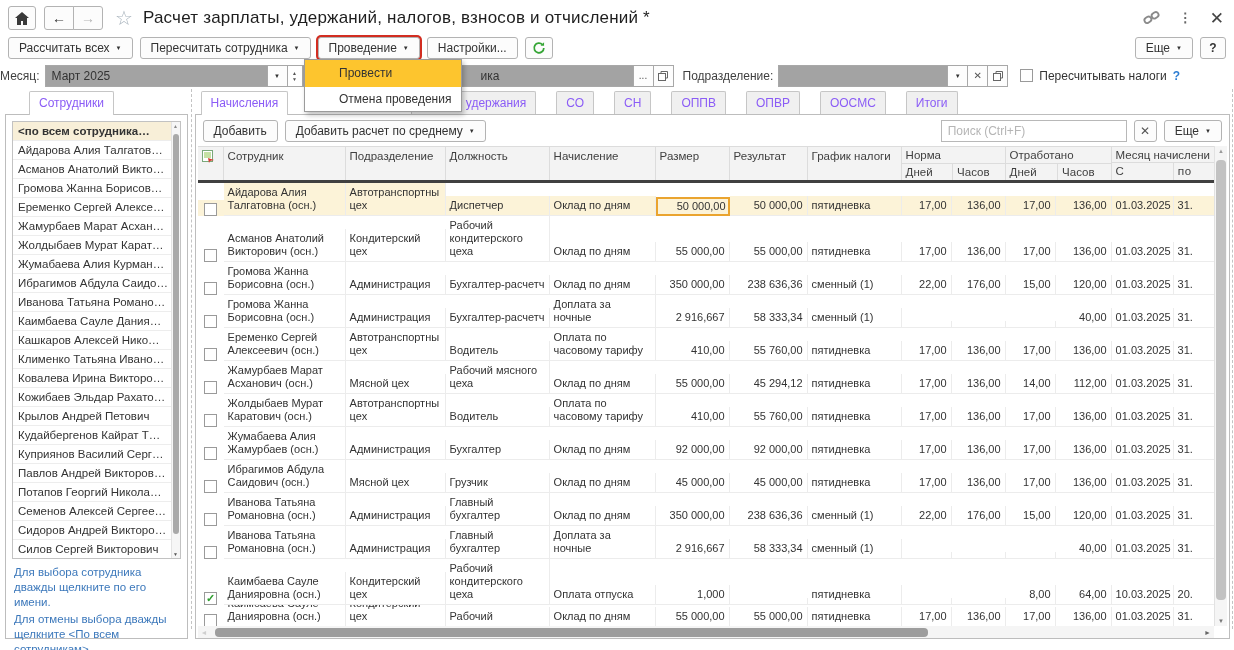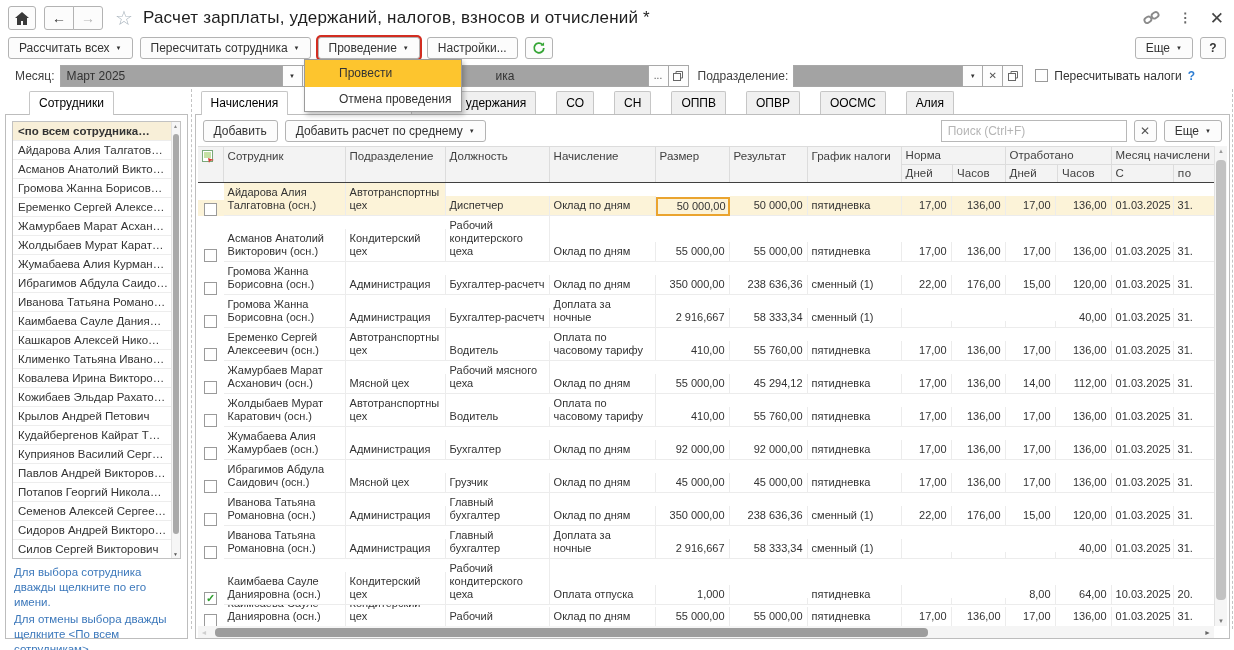--- a/index.html
+++ b/index.html
@@ -22,21 +22,21 @@
   .tb-right{margin-left:auto;display:flex;align-items:center;gap:18px;color:#666;}
   .dots{font-size:13px;font-weight:bold;letter-spacing:0;line-height:.9;}
   .close-x{font-size:17px;color:#444;}
   
   .cmdbar{display:flex;align-items:center;gap:7px;padding:5px 8px 3px;}
   .red-frame{box-shadow:0 0 0 2px #d22d21;border-radius:3px;}
   .refresh-btn{width:28px;padding:0;}
   .spacer{flex:1;}
   .q-btn{width:26px;padding:0;font-weight:bold;}
   
-  .filterbar{display:flex;align-items:center;height:27px;padding-left:15px;font-size:12px;position:relative;}
+  .filterbar{display:flex;align-items:center;height:27px;padding-left:0;font-size:12px;position:relative;}
   .flabel{margin-right:5px;color:#3f3f3f;}
   .field{border:1px solid #a8a8a8;background:#a3a3a3;height:22px;display:flex;align-items:center;
     padding:0 6px;overflow:hidden;white-space:nowrap;}
   .sq-btn{width:21px;height:22px;border:1px solid #a8a8a8;background:#fdfdfd;display:inline-flex;
     align-items:center;justify-content:center;margin-left:-1px;font-size:10px;color:#555;}
   .stepper{width:16px;height:22px;border:1px solid #a8a8a8;margin-left:-1px;display:flex;
     flex-direction:column;align-items:center;justify-content:center;font-size:5px;color:#555;line-height:1.2;}
   .month-field{width:223px;}
   .org-field{width:332px;margin-left:-1px;}
   .org-field span{margin-left:172px;}
@@ -47,21 +47,21 @@
   
   .menu{position:absolute;left:304px;top:59px;width:158px;background:#fff;border:1px solid #9b9b9b;
     box-shadow:2px 3px 5px rgba(0,0,0,.25);z-index:50;font-size:12px;}
   .menu-item{height:24px;line-height:24px;padding-left:34px;color:#333;white-space:nowrap;}
   .menu-item.hover{background:#fdc52e;height:27px;line-height:27px;}
   
   .content{display:flex;padding:0 4px 0 5px;height:550px;}
   .tabs-row{display:flex;align-items:flex-end;height:25px;padding-left:24px;}
   .main .tabs-row{padding-left:6px;gap:12px;}
   .tab{border:1px solid #c6c6c6;border-bottom:none;background:#f0f0f0;padding:4px 9px;font-size:12px;
-    border-radius:2px 2px 0 0;margin-right:8px;position:relative;white-space:nowrap;color:#000000;}
+    border-radius:2px 2px 0 0;margin-right:8px;position:relative;white-space:nowrap;color:#8b5cf6;}
   .tab.active{background:#fff;z-index:3;margin-bottom:-1px;padding-bottom:5px;}
   .main .tab:nth-child(2){margin-left:103px;}
   .panel{border:1px solid #bdbdbd;background:#fff;}
   
   .left-col{width:202px;display:flex;flex-direction:column;}
   .left-panel{height:525px;position:relative;}
   .emp-list{border:1px solid #c2c2c2;margin:6px;height:438px;position:relative;overflow:hidden;font-size:11.5px;}
   .list-item{height:19px;line-height:18px;padding:0 5px;border-bottom:1px solid #ededed;
     white-space:nowrap;overflow:hidden;color:#333;}
   .list-item.selected{background:#f8efd8;font-weight:bold;}
@@ -76,21 +76,21 @@
   .main::before{content:"";position:absolute;left:-4px;top:0;bottom:10px;border-left:1px dashed #c3c3c3;}
   .main::after{content:"";position:absolute;right:-3px;top:0;bottom:10px;border-right:1px dashed #c3c3c3;}
   .main-panel{height:525px;display:flex;flex-direction:column;}
   .ttoolbar{display:flex;align-items:center;gap:7px;padding:5px 7px 4px;}
   .search{width:186px;height:22px;border:1px solid #b8b8b8;font-size:12px;padding:0 6px;color:#333;
     font-family:"Liberation Sans",sans-serif;}
   .search::placeholder{color:#b5b5b5;}
   .xbtn{width:23px;padding:0;color:#555;}
   
   .twrap{position:relative;flex:1;overflow:hidden;margin:0 2px;}
-  .thead{display:flex;background:#f3f3f3;border-top:1px solid #dcdcdc;border-bottom:1px solid #404040;
+  .thead{display:flex;background:#f3f3f3;border-top:1px solid #dcdcdc;border-bottom:3px solid #404040;
     font-size:11.5px;color:#3f3f3f;height:37px;margin-right:13px;}
   .hc{border-right:1px solid #dcdcdc;padding:3px 4px;overflow:hidden;white-space:nowrap;}
   .hgroup{display:flex;flex-direction:column;border-right:1px solid #dcdcdc;}
   .hgroup .gt{height:18px;border-bottom:1px solid #dcdcdc;padding:2px 4px;overflow:hidden;white-space:nowrap;}
   .hgroup .gs{display:flex;flex:1;}
   .hgroup .gs span{padding:2px 4px;border-right:1px solid #dcdcdc;overflow:hidden;}
   .hgroup .gs span:last-child{border-right:none;}
   .tbody{position:absolute;top:37px;left:0;right:13px;bottom:12px;overflow:hidden;font-size:11px;}
   .trow{display:flex;align-items:flex-end;}
   .trow.cut{height:22px;overflow:hidden;}
@@ -268,21 +268,21 @@
 
   <div class="main">
     <div class="tabs-row">
         <span class="tab active">Начисления</span>
         <span class="tab">Прочие удержания</span>
         <span class="tab">СО</span>
         <span class="tab">СН</span>
         <span class="tab">ОППВ</span>
         <span class="tab">ОПВР</span>
         <span class="tab">ООСМС</span>
-        <span class="tab">Алия</span>
+        <span class="tab">Итоги</span>
       </div>
     <div class="panel main-panel">
       <div class="ttoolbar">
         <span class="btn">Добавить</span>
         <span class="btn">
           <span>Добавить расчет по среднему</span>
             <span class="caret">▼</span>
         </span>
         <span class="spacer"></span>
         <input class="search" placeholder="Поиск (Ctrl+F)" style="">

